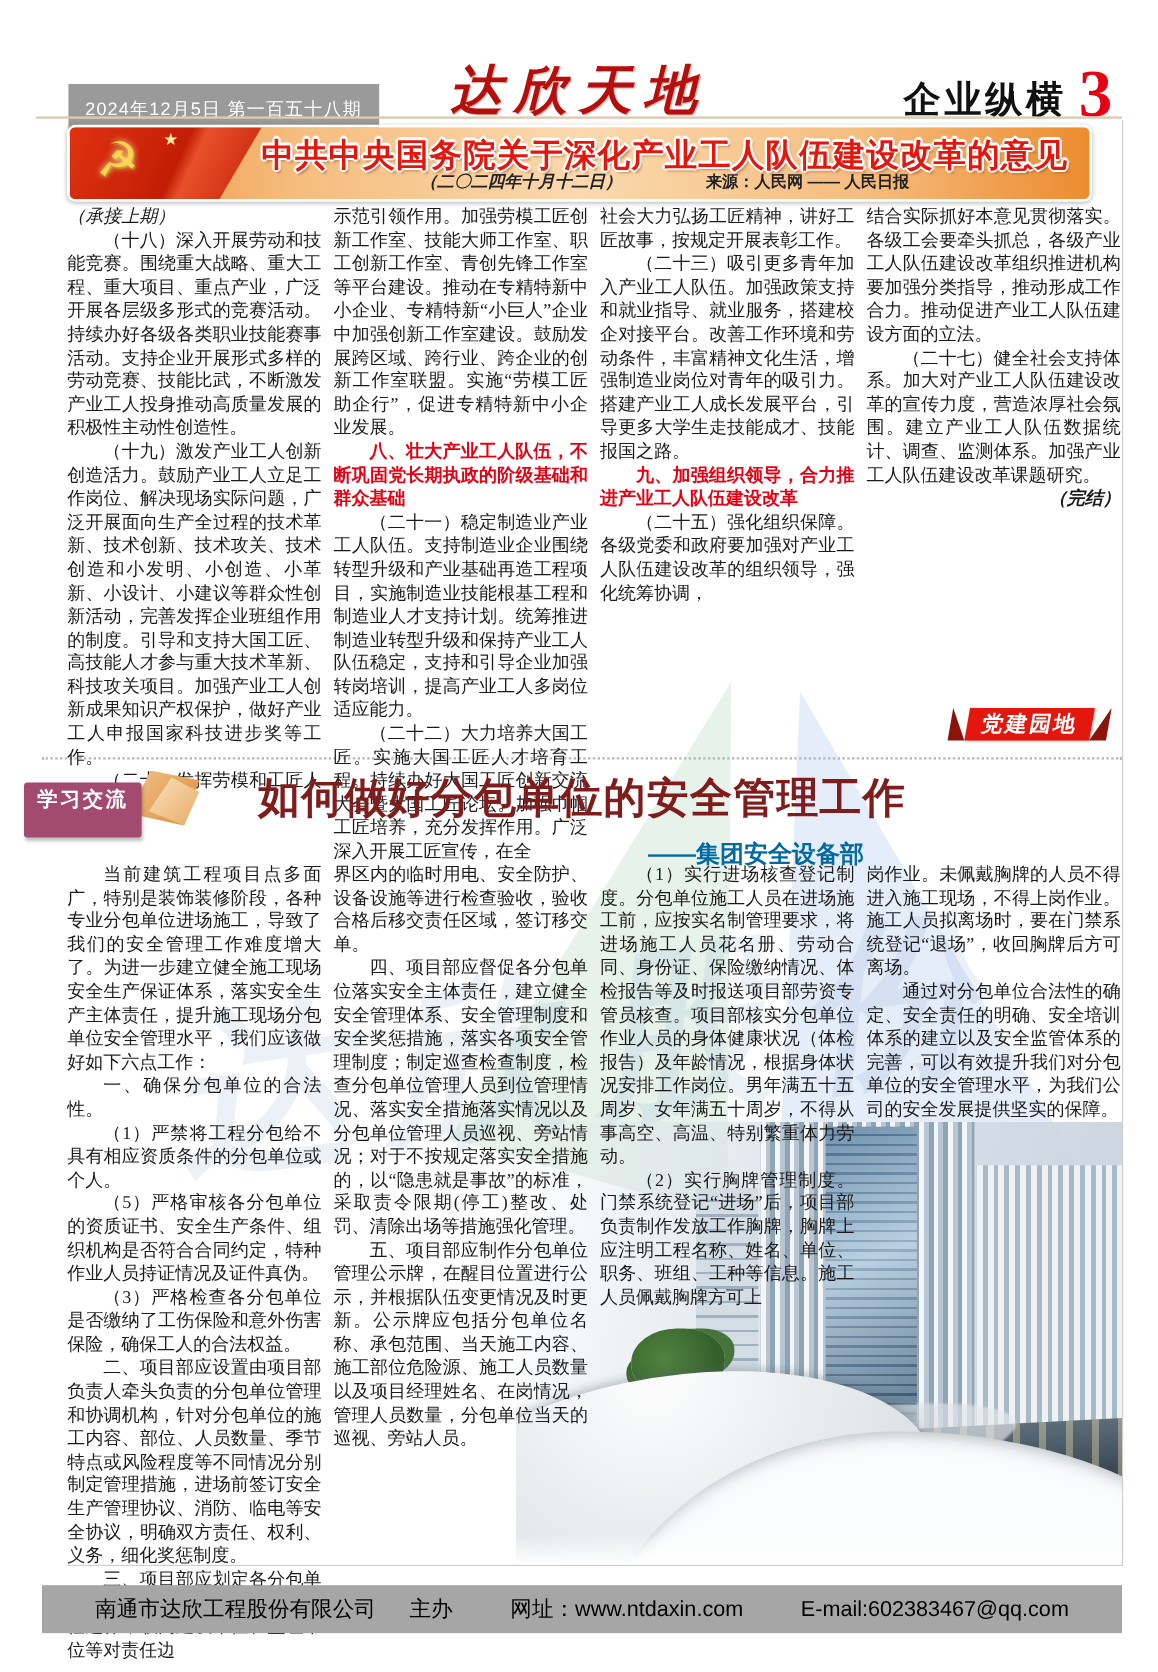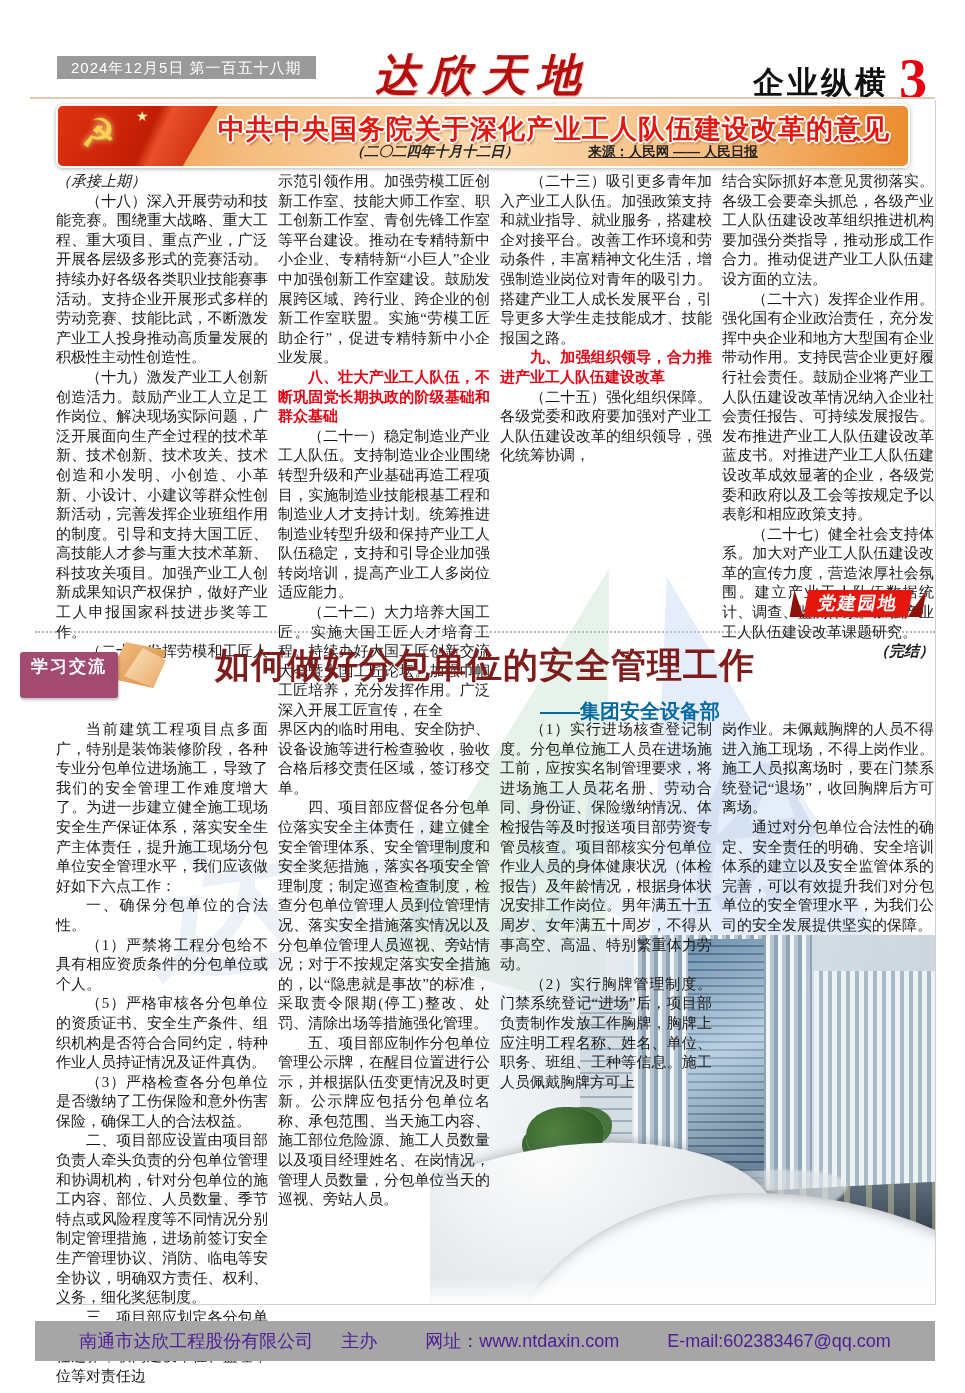--- a/index.html
+++ b/index.html
@@ -1,22 +1,22 @@
 <!DOCTYPE html>
 <html><head>
 <meta charset="utf-8">
 <style>
   html,body{margin:0;padding:0;}
   body{width:965px;height:1393px;background:#fff;position:relative;overflow:hidden;
        font-family:"Liberation Serif","DejaVu Serif",serif;color:#1a1a1a;}
   .abs{position:absolute;}
 
   
-  .date-badge{left:57px;top:56px;background:#9a9a9a;color:#fff;
-    font:15px/1 "Liberation Sans",sans-serif;padding:4px 14px;letter-spacing:1px;}
+  .date-badge{left:57px;top:70px;background:#9a9a9a;color:#fff;
+    font:15px/1 "Liberation Sans",sans-serif;padding:14px 14px;letter-spacing:1px;}
   .masthead{left:0;right:0;top:46px;text-align:center;font-size:44px;font-weight:bold;
     font-style:italic;color:#b50e0c;letter-spacing:10px;text-shadow:1px 1px 0 #e9b3ab;}
   .section-head{right:38px;top:56px;display:flex;align-items:flex-end;gap:10px;}
   .section-name{font-size:31px;font-weight:bold;letter-spacing:3px;color:#111;}
   .page-num{font-size:56px;line-height:.85;font-weight:bold;color:#e60012;}
   .header-rule{left:30px;right:30px;top:97px;border-top:2px solid #ddcab0;}
 
   
   .banner{left:56px;top:104px;width:850px;height:60px;border-radius:7px;
     background:linear-gradient(90deg,#ec8c2f 0%,#f5bc7e 22%,#fbd9ae 50%,#f5bc7e 78%,#ec8c2f 100%);
@@ -27,21 +27,21 @@
   .emblem-glyph{position:absolute;left:22px;top:4px;font-size:40px;color:#ffd34d;
     text-shadow:0 0 6px #fff2a8,1px 1px 0 #a96c00;}
   .emblem-star{position:absolute;left:78px;top:2px;font-size:14px;color:#ffe9a0;}
   .banner-title{position:absolute;left:150px;right:8px;top:5px;text-align:center;
     font-family:"Liberation Sans","DejaVu Sans",sans-serif;font-weight:900;font-size:27px;
     color:#e3170d;letter-spacing:1px;white-space:nowrap;
     text-shadow:-2px 0 #fff,2px 0 #fff,0 -2px #fff,0 2px #fff,-1px -1px #fff,1px 1px #fff,-1px 1px #fff,1px -1px #fff,2px 3px 2px rgba(140,60,0,.45);}
   .banner-sub{position:absolute;left:150px;right:8px;bottom:5px;display:flex;
     justify-content:center;gap:70px;font-size:14px;color:#222;}
   .banner-date{font-style:italic;font-weight:bold;}
-  .banner-src{font-weight:bold;font-family:"Liberation Sans",sans-serif;font-size:13.5px;text-decoration:underline;}
+  .banner-src{font-weight:bold;font-family:"Liberation Sans",sans-serif;font-size:13.5px;}
 
   
   .col{position:absolute;width:212px;z-index:2;}
   .a1{top:172px;height:452px;}
   .a2{top:720px;}
   .c1{left:56px;} .c2{left:278px;} .c3{left:500px;} .c4{left:722px;}
   .col p{margin:0;text-indent:2em;text-align:justify;font-size:15px;line-height:19.6px;}
   .col p.cont{text-indent:0;}
   .col p.red{color:#e60012;font-weight:bold;}
   .kai{font-style:italic;}
@@ -110,21 +110,21 @@
     background:linear-gradient(90deg,#9aa4ac,#e8ecef);transform:rotate(-10deg);opacity:.65;filter:blur(1px);}
   .dune2{position:absolute;left:60px;top:258px;width:560px;height:230px;
     border-radius:46% 54% 0 0/95% 75% 0 0;background:#fbfcfd;
     box-shadow:inset 0 10px 16px -10px rgba(110,120,132,.65);}
   .photo-fade{position:absolute;left:0;bottom:0;width:100%;height:26px;
     background:linear-gradient(rgba(255,255,255,0),#fff);}
 
   
   .vline-right{left:935px;top:100px;width:1px;height:1204px;background:#cfcfcf;}
   .bline{left:56px;top:1304px;width:880px;height:1px;background:#cfcfcf;}
-  .footer{left:35px;top:1321px;width:900px;height:40px;background:#a6a6a6;color:#4c1d95;
+  .footer{left:35px;top:1321px;width:900px;height:40px;background:#a6a6a6;color:#000000;
     display:flex;align-items:center;justify-content:center;gap:48px;
     font-family:"Liberation Sans",sans-serif;font-size:18px;z-index:4;}
   .footer .grp{display:flex;gap:28px;}
 </style>
 </head>
 <body>
 
 <div class="abs date-badge">2024年12月5日  第一百五十八期</div>
 <div class="abs masthead">达欣天地</div>
 <div class="abs section-head">
@@ -151,27 +151,27 @@
   <p>（十九）激发产业工人创新创造活力。鼓励产业工人立足工作岗位、解决现场实际问题，广泛开展面向生产全过程的技术革新、技术创新、技术攻关、技术创造和小发明、小创造、小革新、小设计、小建议等群众性创新活动，完善发挥企业班组作用的制度。引导和支持大国工匠、高技能人才参与重大技术革新、科技攻关项目。加强产业工人创新成果知识产权保护，做好产业工人申报国家科技进步奖等工作。</p>
   <p>（二十）发挥劳模和工匠人才的</p>
 </div>
 <div class="col a1 c2">
   <p class="cont">示范引领作用。加强劳模工匠创新工作室、技能大师工作室、职工创新工作室、青创先锋工作室等平台建设。推动在专精特新中小企业、专精特新“小巨人”企业中加强创新工作室建设。鼓励发展跨区域、跨行业、跨企业的创新工作室联盟。实施“劳模工匠助企行”，促进专精特新中小企业发展。</p>
   <p class="red">八、壮大产业工人队伍，不断巩固党长期执政的阶级基础和群众基础</p>
   <p>（二十一）稳定制造业产业工人队伍。支持制造业企业围绕转型升级和产业基础再造工程项目，实施制造业技能根基工程和制造业人才支持计划。统筹推进制造业转型升级和保持产业工人队伍稳定，支持和引导企业加强转岗培训，提高产业工人多岗位适应能力。</p>
   <p>（二十二）大力培养大国工匠。实施大国工匠人才培育工程。持续办好大国工匠创新交流大会暨大国工匠论坛。加强巾帼工匠培养，充分发挥作用。广泛深入开展工匠宣传，在全</p>
 </div>
 <div class="col a1 c3">
+  <p class="cont">社会大力弘扬工匠精神，讲好工匠故事，按规定开展表彰工作。</p>
   <p>（二十三）吸引更多青年加入产业工人队伍。加强政策支持和就业指导、就业服务，搭建校企对接平台。改善工作环境和劳动条件，丰富精神文化生活，增强制造业岗位对青年的吸引力。搭建产业工人成长发展平台，引导更多大学生走技能成才、技能报国之路。</p>
   <p class="red">九、加强组织领导，合力推进产业工人队伍建设改革</p>
   <p>（二十五）强化组织保障。各级党委和政府要加强对产业工人队伍建设改革的组织领导，强化统筹协调，</p>
 </div>
 <div class="col a1 c4">
   <p class="cont">结合实际抓好本意见贯彻落实。各级工会要牵头抓总，各级产业工人队伍建设改革组织推进机构要加强分类指导，推动形成工作合力。推动促进产业工人队伍建设方面的立法。</p>
-  <p>（二十六）发挥企业作用。强化国有企业政治责任，充分发挥中央企业和地方大型国有企业带动作用。支持民营企业更好履行社会责任。鼓励企业将产业工人队伍建设改革情况纳入企业社会责任报告、可持续发展报告。发布推进产业工人队伍建设改革蓝皮书。对推进产业工人队伍建设改革成效显著的企业，各级党委和政府以及工会等按规定予以表彰和相应政策支持。</p>
   <p>
     <span>（二十七）健全社会支持体系。加大对产业工人队伍建设改革的宣传力度，营造浓厚社会氛围。建立产业工人队伍数据统计、调查、监测体系。加强产业工人队伍建设改革课题研究。</span>
     <span class="endmark">（完结）</span>
   </p>
 </div>
 
 <div class="abs party-badge">
   <div class="party-body">党建园地</div>
 </div>
 <div class="abs dotted-rule"></div>

